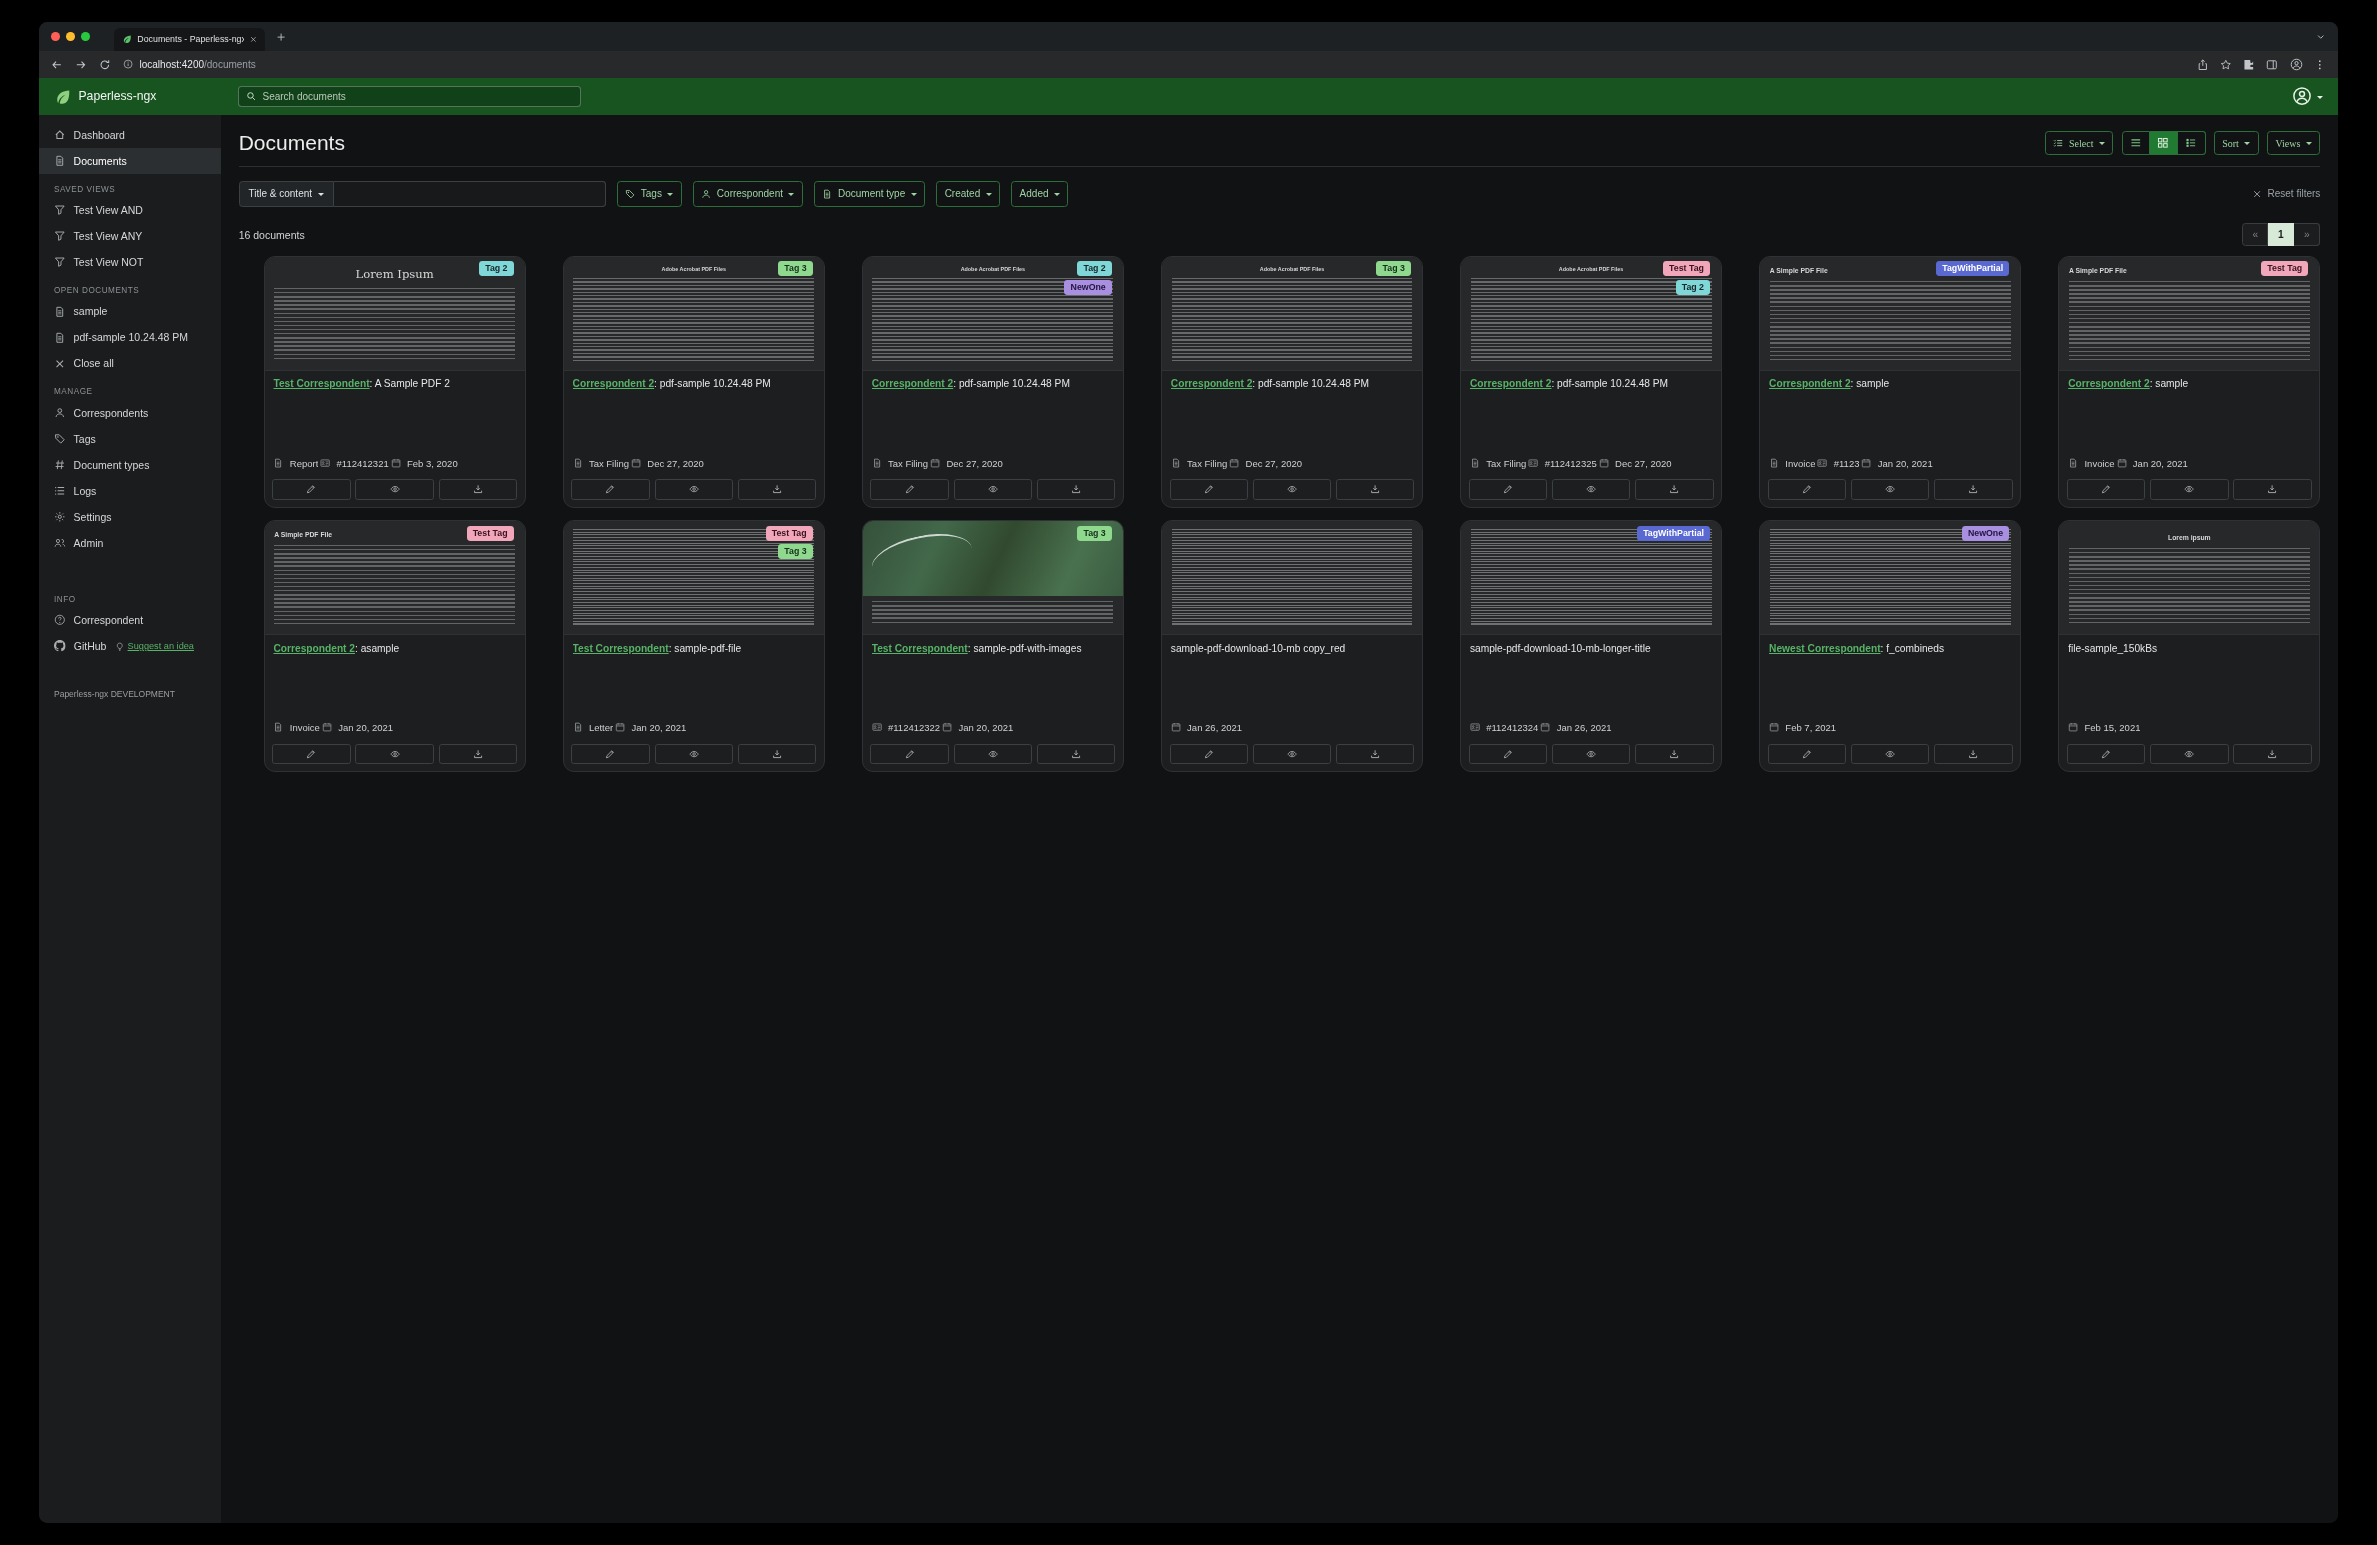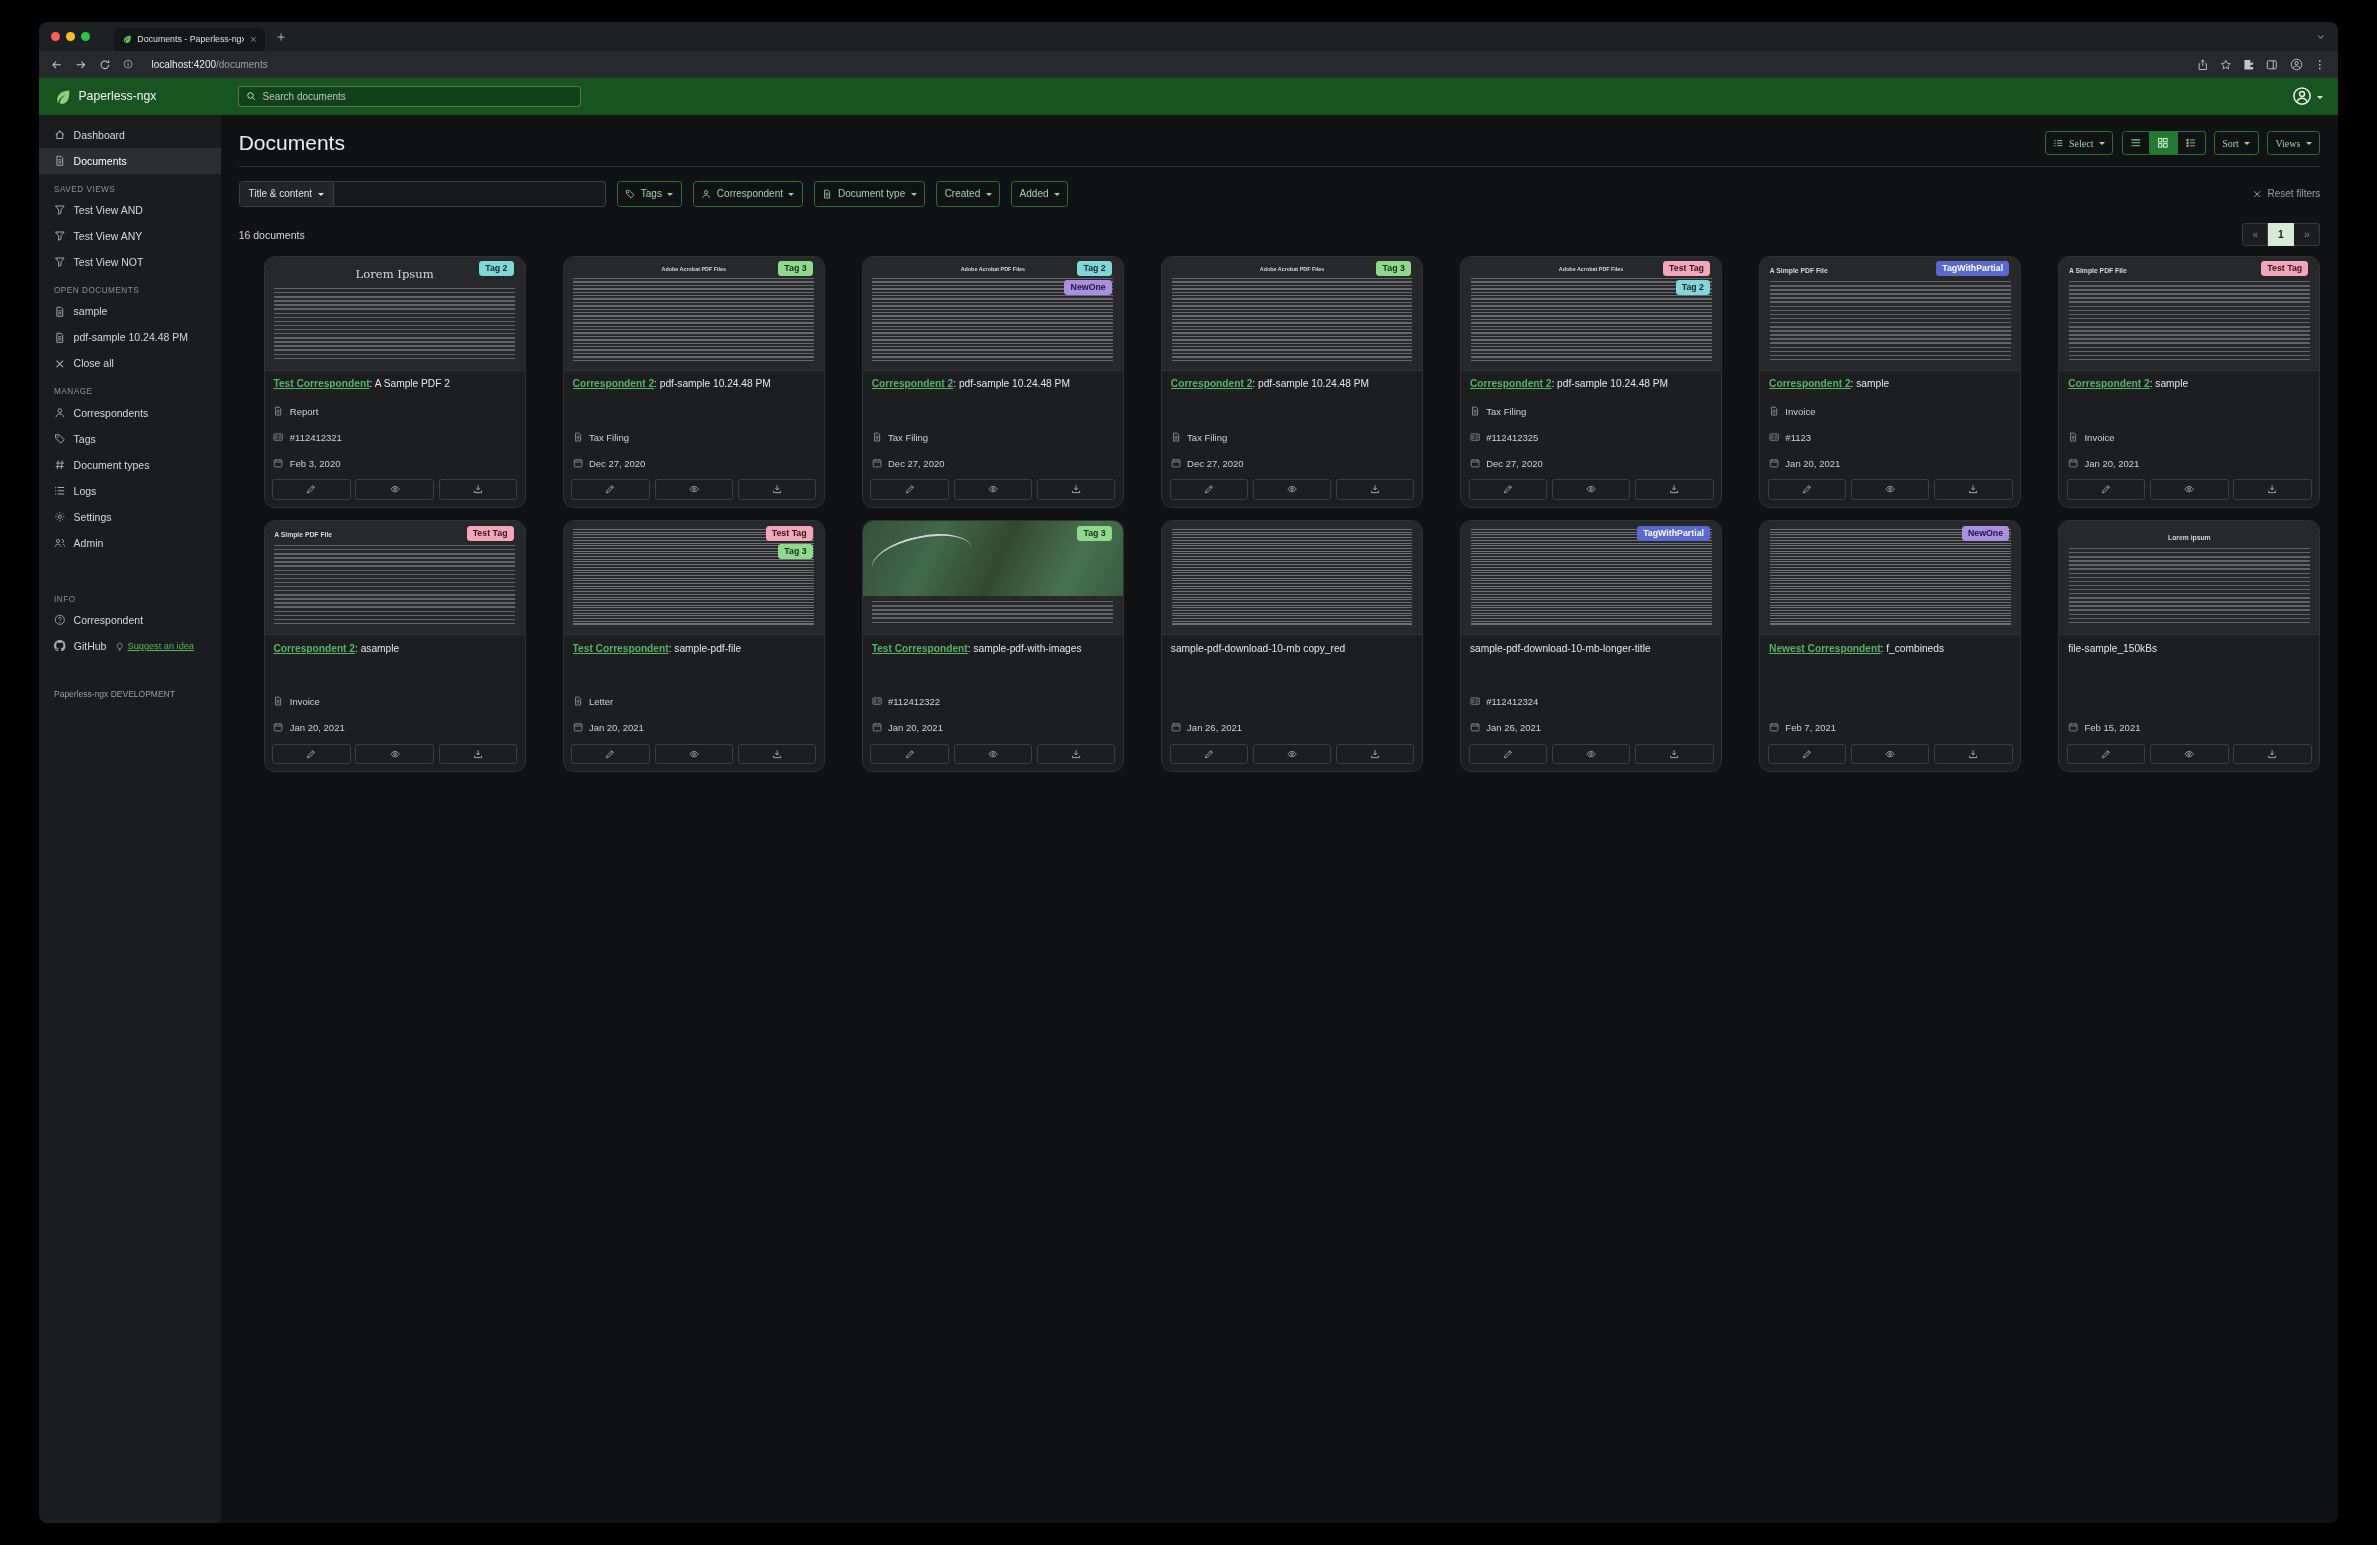--- a/index.html
+++ b/index.html
@@ -21,21 +21,21 @@
   .tab .favicon{ width:10.2px;height:10.2px;color:#5bbf6a;flex:none;}
   .tab-title{ flex:1; font-size:8.8px; color:#dfe1e2; white-space:nowrap; overflow:hidden; }
   .tab-close{ width:8.8px;height:8.8px;color:#b6babd;flex:none;}
   .newtab{ width:10.2px;height:10.2px;color:#c0c4c7;margin-left:11px;}
   .tabsearch{ width:9.5px;height:9.5px;color:#c0c4c7;margin-left:auto;}
 
   .addressbar { height:27px; background:#27292b; display:flex; align-items:center; padding:0 12.2px; gap:12.2px; flex:none; }
   .addressbar .nav{ width:11.6px;height:11.6px;color:#c2c6c9;}
   .urlbox{ display:flex; align-items:center; gap:6.8px; flex:1; min-width:0; }
   .urlbox .ic{ width:10.2px;height:10.2px;color:#b7bbbe;}
-  .url{ font-size:10px; white-space:nowrap;margin-left:12px; }
+  .url{ font-size:10px; white-space:nowrap; }
   .url .host{ color:#e8eaed; } .url .path{ color:#9aa0a6; }
   .browser-actions{ display:flex; align-items:center; gap:11.6px; }
   .browser-actions .ic{ width:11.6px;height:11.6px;color:#c2c6c9;}
   .browser-actions .big{ width:13px;height:13px;}
 
   
   .appheader{ height:37px; background:var(--brand-green,#17541f); display:flex; align-items:center; padding:0 15px; flex:none; }
   .brand{ display:flex; align-items:center; gap:6.8px; color:#f2f5f2; font-size:12.2px; }
   .brand .ic{ width:17.7px;height:17.7px;color:#8fcf7f;}
   .searchbox{ margin-left:82px; width:343px; height:20.4px; background:rgba(0,0,0,.22);
@@ -122,21 +122,21 @@
     background:linear-gradient(115deg,#35503a 0%,#42684a 28%,#31492f 52%,#49714f 78%,#3a5a40 100%); }
   .thumb-map::after{ content:""; position:absolute; left:8.2px; top:15px; width:102px; height:43px; z-index:0;
     border-top:2px solid rgba(255,255,255,.75); border-radius:50%; transform:rotate(-12deg); }
 
   .tags-overlay{ position:absolute; top:4.8px; right:11px; display:flex; flex-direction:column; align-items:flex-end; gap:3.4px; z-index:2; }
   .tag-badge{ font-size:8.8px; font-weight:bold; padding:2px 6.1px; border-radius:3.4px; line-height:1.25; white-space:nowrap; }
 
   .card-body{ flex:1; min-height:0; padding:6.8px 8.8px 5.4px; display:flex; flex-direction:column; overflow:hidden; }
   .card-title{ font-size:10.2px; line-height:1.35; color:#e6e7e8; overflow:hidden; }
   .card-title a{ color:var(--link-green,#58b368); font-weight:bold; text-decoration:underline; }
-  .meta{ margin-top:auto; display:flex; flex-direction:column; gap:15px; padding-top:5.4px; }
+  .meta{ margin-top:auto; display:flex; flex-direction:row; gap:2px; padding-top:5.4px; }
   .meta-row{ display:flex; align-items:center; gap:6.1px; font-size:9.5px; color:#cfd1d2; white-space:nowrap; overflow:hidden; }
   .meta-row .ic{ width:10.2px;height:10.2px;color:#989ca0;flex:none;}
   .card-actions{ flex:none; display:flex; gap:4.8px; padding:5.4px 7.5px 6.8px; }
   .action-btn{ flex:1; height:20.4px; border:0.7px solid #3c4043; border-radius:2.7px; color:#bcc0c3;
     display:flex; align-items:center; justify-content:center; }
   .action-btn .ic{ width:10.2px;height:10.2px;}
 </style>
 </head>
 <body>
 

